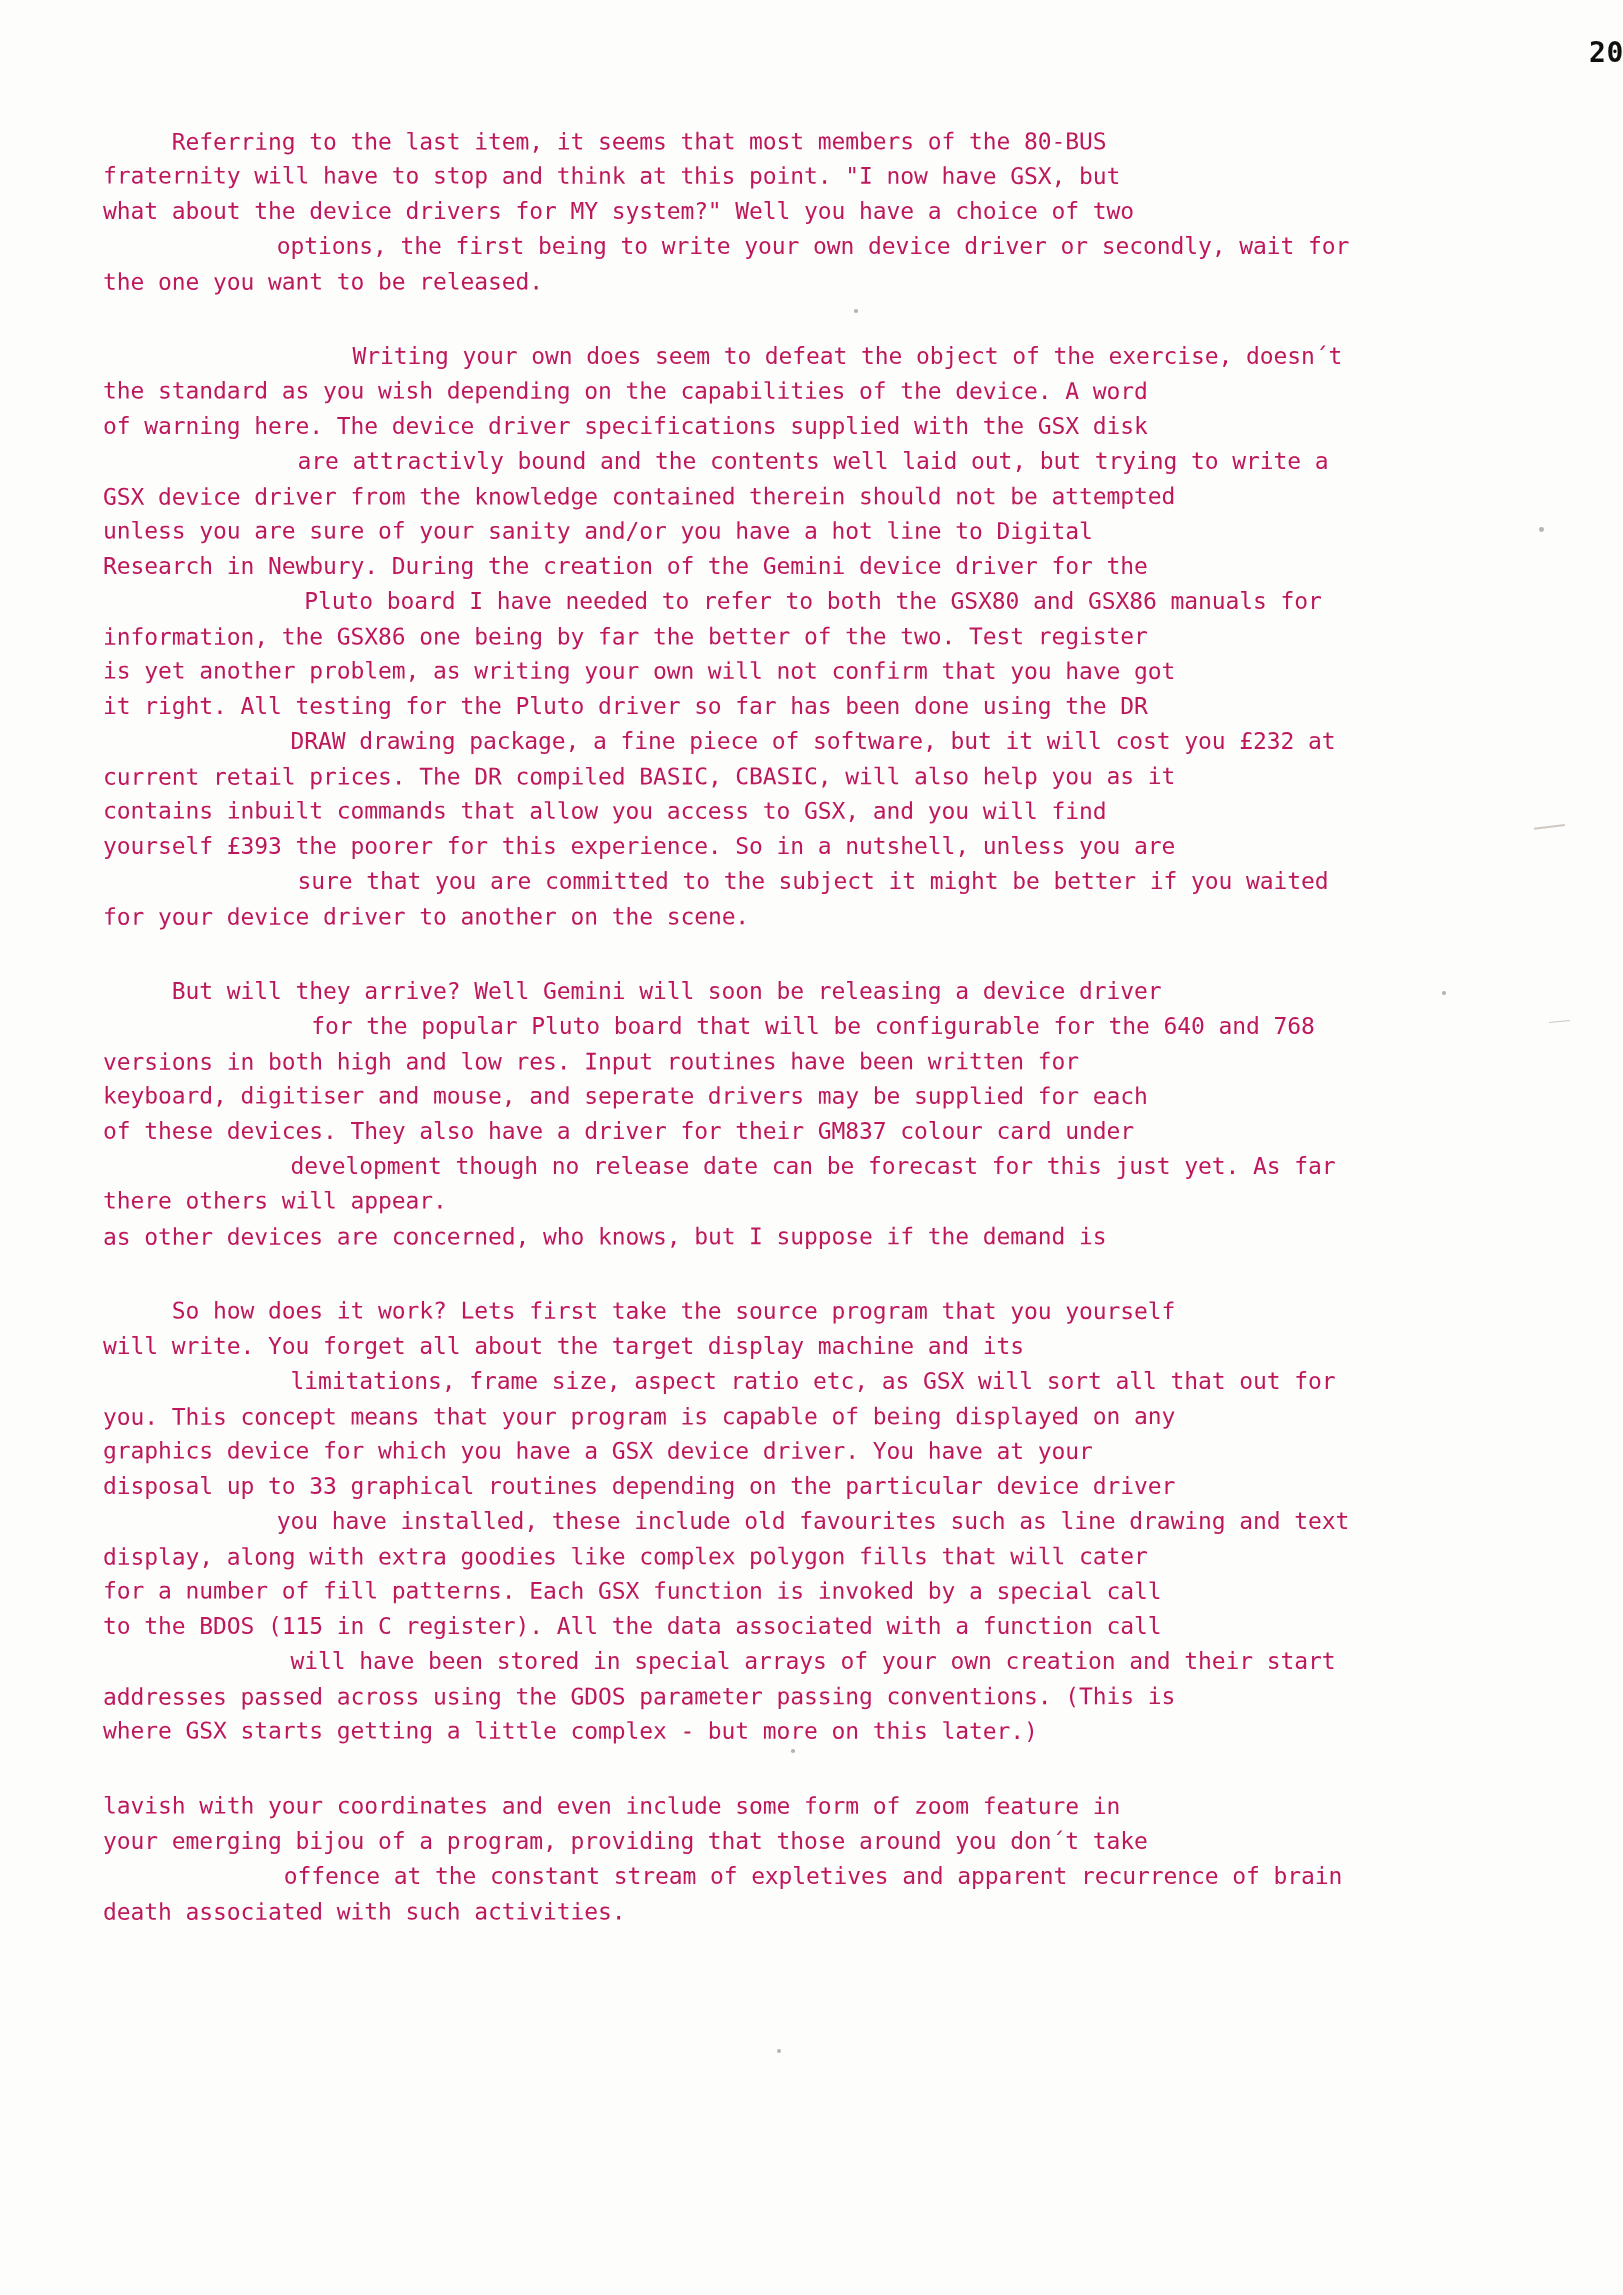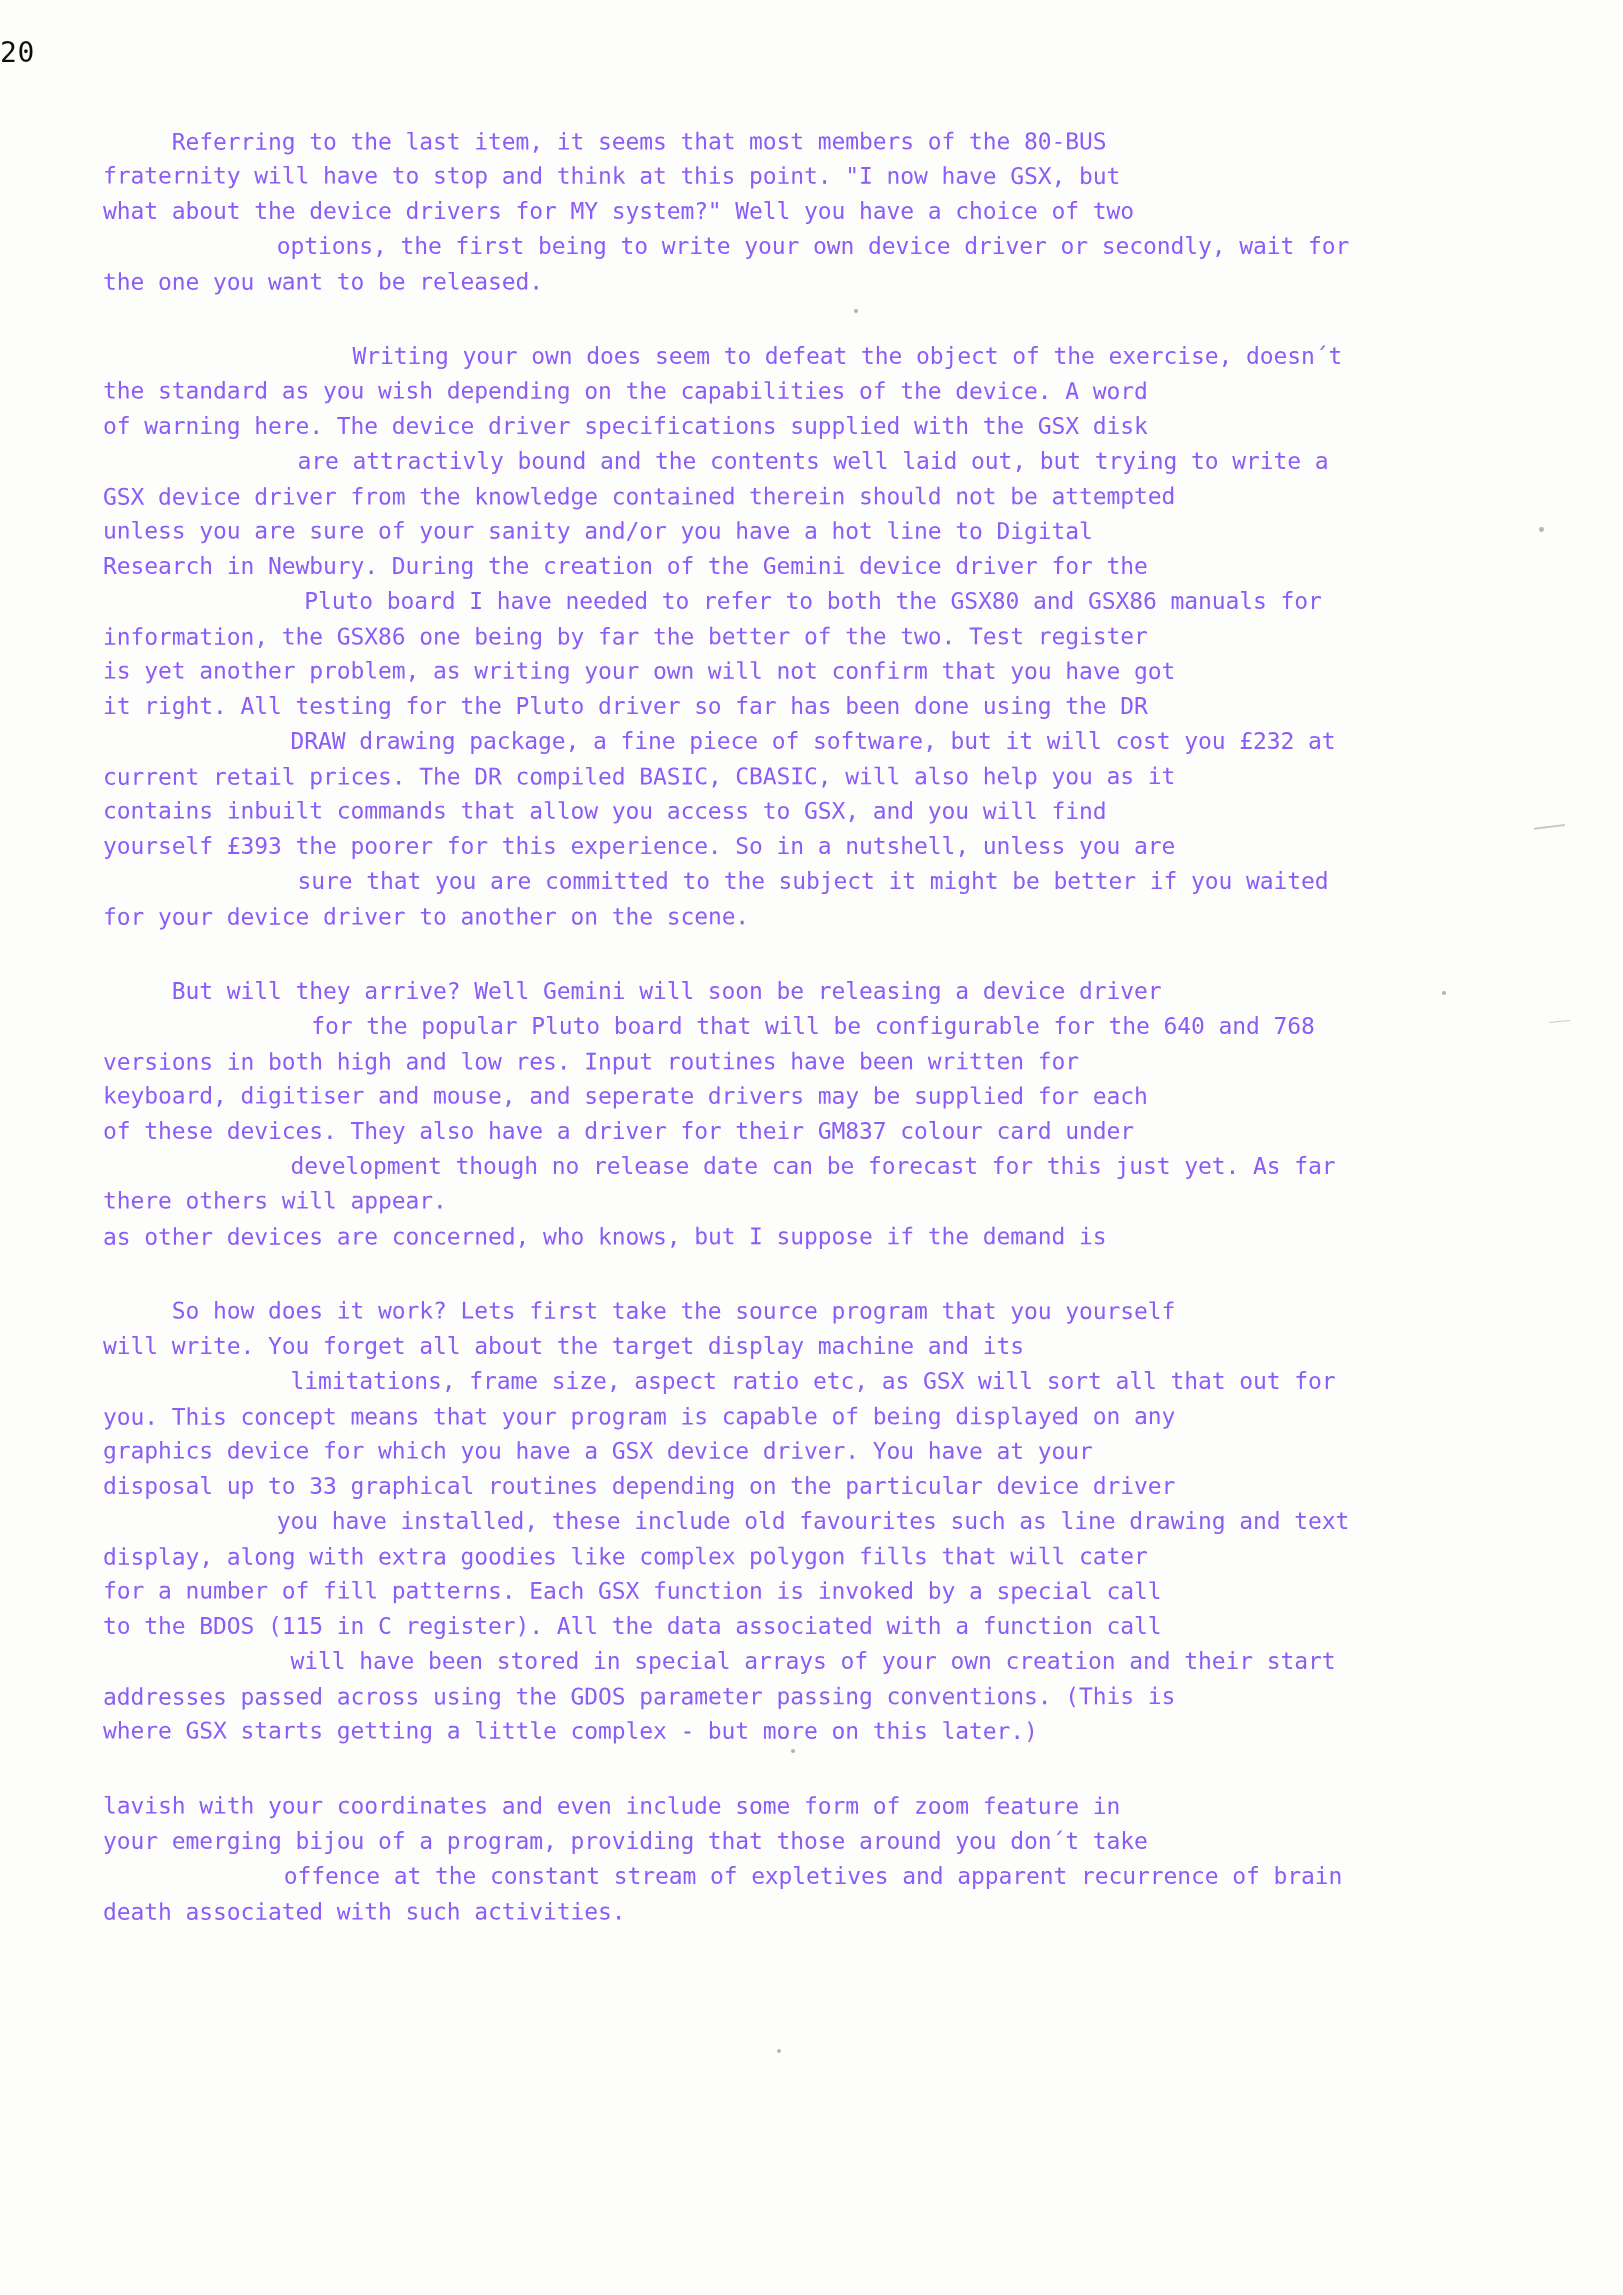--- a/index.html
+++ b/index.html
@@ -21,23 +21,23 @@
     position: absolute;
     inset: 0;
     background: #fdfdfc;
   }
 
   .page-number {
     position: absolute;
     top: 36px;
     left: 0;
     right: 0;
-    text-align: left;
+    text-align: right;
     font-family: "DejaVu Sans Mono", monospace;
-    font-weight: 400;
+    font-weight: 700;
     font-size: 28px;
     letter-spacing: 0.7px;
     color: #110f0c;
   }
 
   .body-block {
     position: absolute;
     left: 103px;
     top: 124px;
     width: 1420px;
@@ -49,21 +49,21 @@
   .para:last-child { margin-bottom: 0; }
 
   
   .tline {
     display: block;
     white-space: pre;
     font-family: "DejaVu Sans Mono", monospace;
     font-size: 23px;
     line-height: 35px;
     letter-spacing: -0.1px;
-    color: #8b5cf6;
+    color: #be185d;
     text-rendering: optimizeLegibility;
   }
 
   
   .j1 { transform: translateY(0.3px)  rotate(-0.035deg); }
   .j2 { transform: translateY(-0.2px) rotate(0.03deg);  }
   .j3 { transform: translateY(0.2px) rotate(0.02deg);  }
   .j4 { transform: translateY(-0.1px) rotate(-0.02deg); text-align: center; }
 
   

